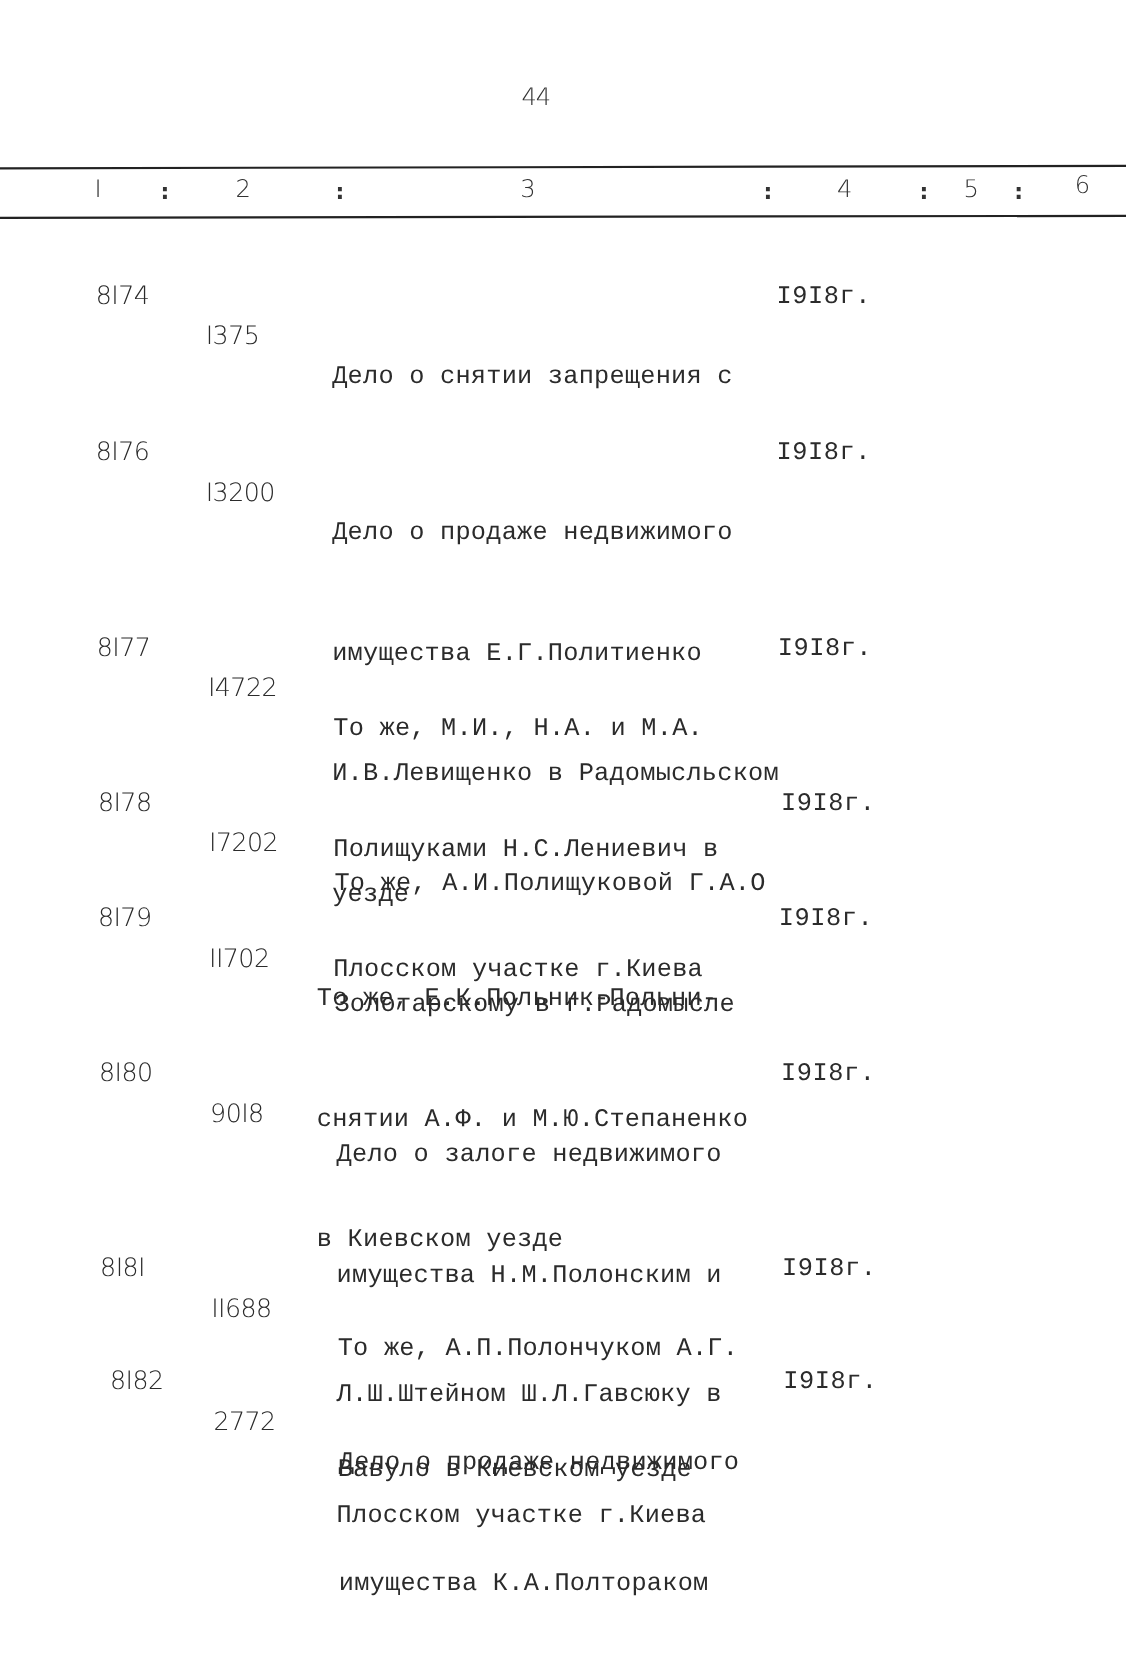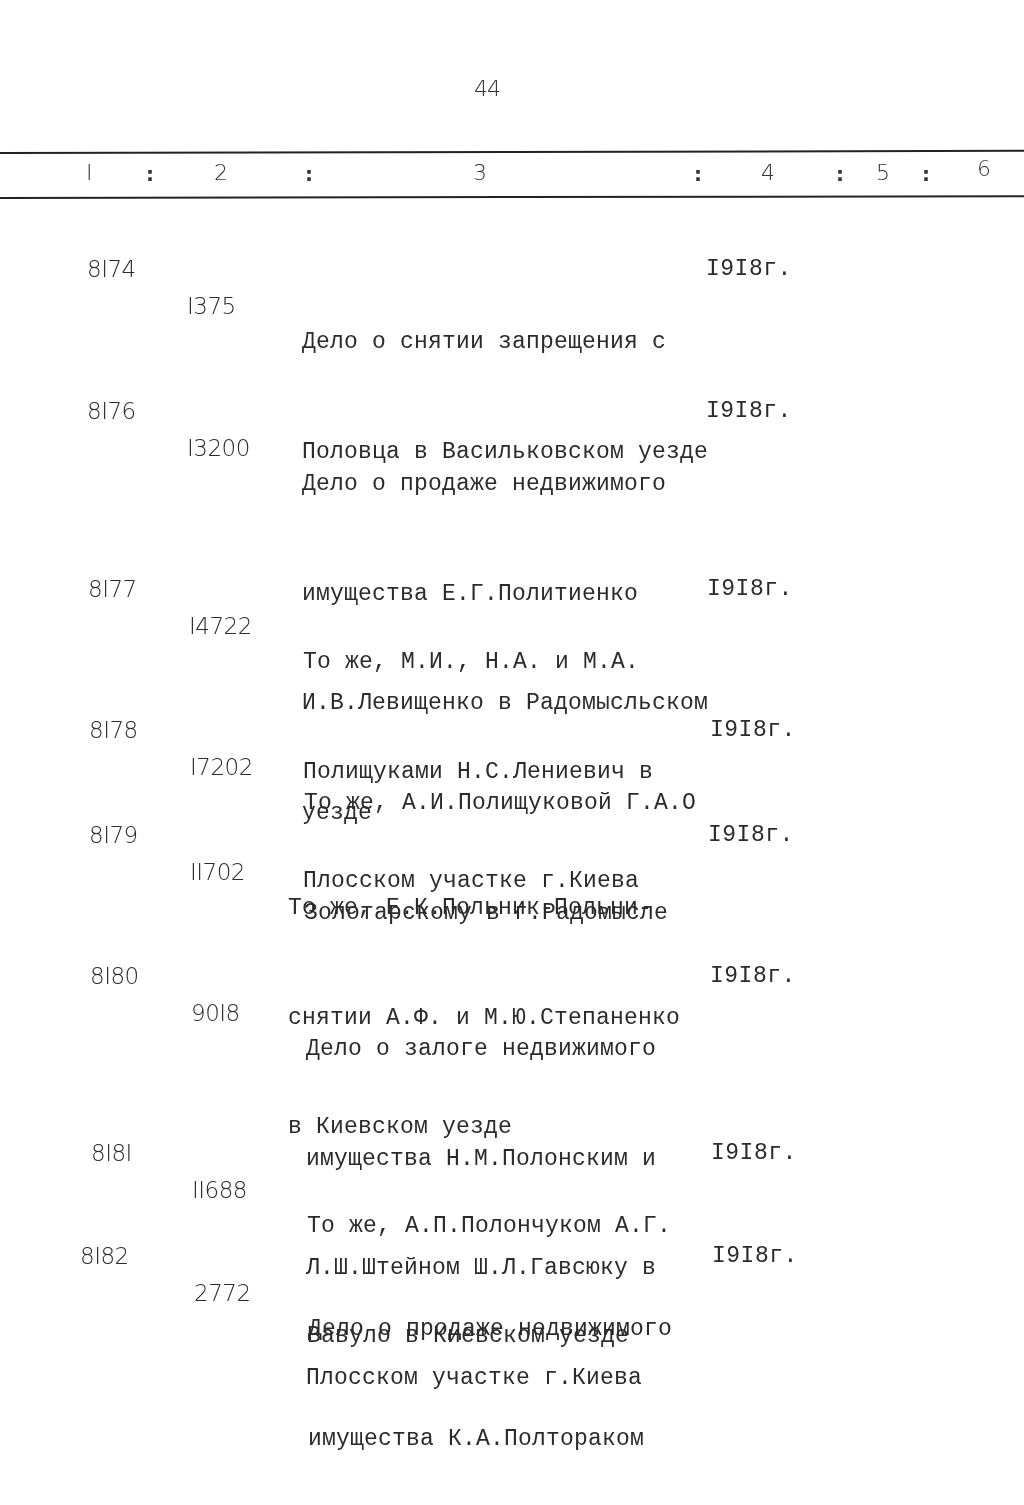--- a/index.html
+++ b/index.html
@@ -63,21 +63,20 @@
 
 <div class="rule bottom"></div>
 
 <div>
 
   <div class="entry" style="top:251px">
     <span class="num1" style="left:87px">8I74</span>
     <span class="num2" style="left:187px">I375</span>
     <div class="desc" style="left:302px">
       <span>Дело о снятии запрещения с</span>
-      <span>Половца в Васильковском уезде</span>
     </div>
     <span class="year" style="left:706px">I9I8г.</span>
   </div>
 
   <div class="entry" style="top:393px">
     <span class="num1" style="left:87px">8I76</span>
     <span class="num2" style="left:187px">I3200</span>
     <div class="desc" style="left:302px">
       <span>Дело о продаже недвижимого</span>
       <span>имущества Е.Г.Политиенко</span>
@@ -135,21 +134,21 @@
     <span class="num1" style="left:91px">8I8I</span>
     <span class="num2" style="left:192px">II688</span>
     <div class="desc" style="left:307px">
       <span>То же, А.П.Полончуком А.Г.</span>
       <span>Вавуло в Киевском уезде</span>
     </div>
     <span class="year" style="left:711px">I9I8г.</span>
   </div>
 
   <div class="entry" style="top:1238px">
-    <span class="num1" style="left:80px">8I82</span>
+    <span class="num1" style="left:100px">8I82</span>
     <span class="num2" style="left:194px">2772</span>
     <div class="desc" style="left:308px">
       <span>Дело о продаже недвижимого</span>
       <span>имущества К.А.Полтораком</span>
       
       
     </div>
     <span class="year" style="left:712px">I9I8г.</span>
   </div>
 

